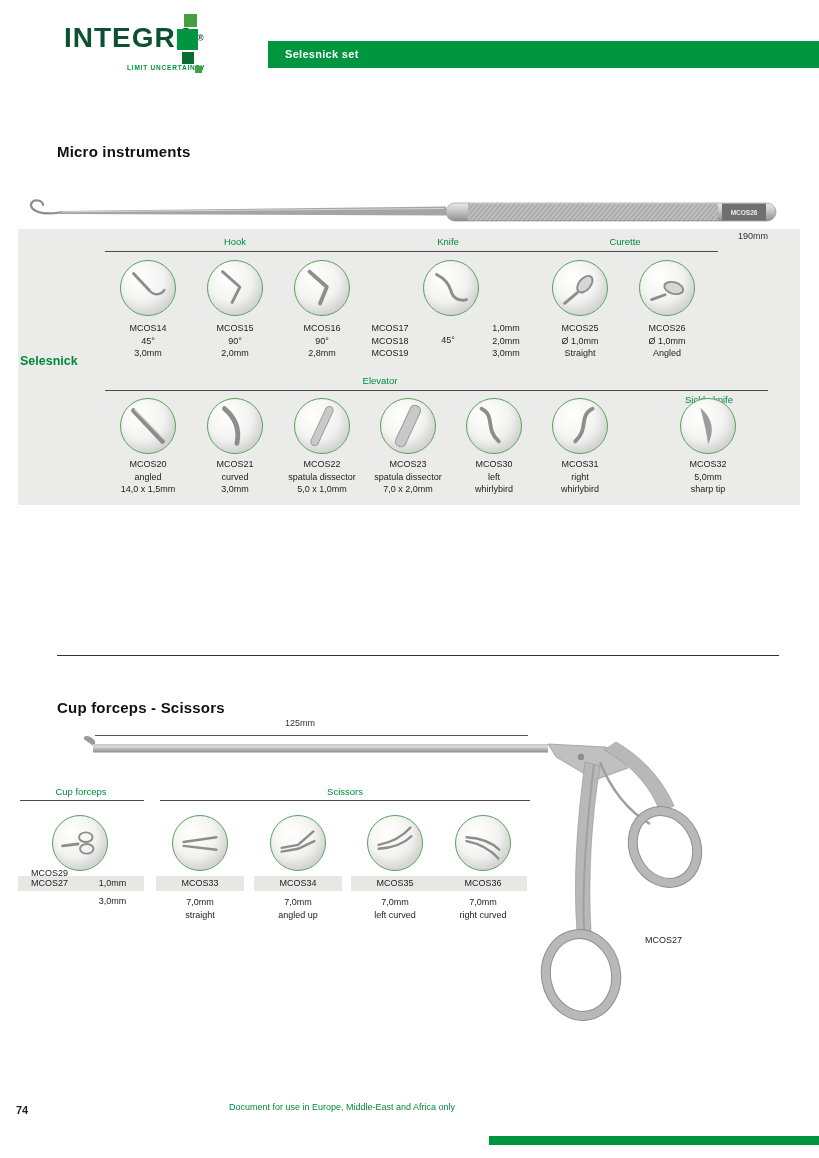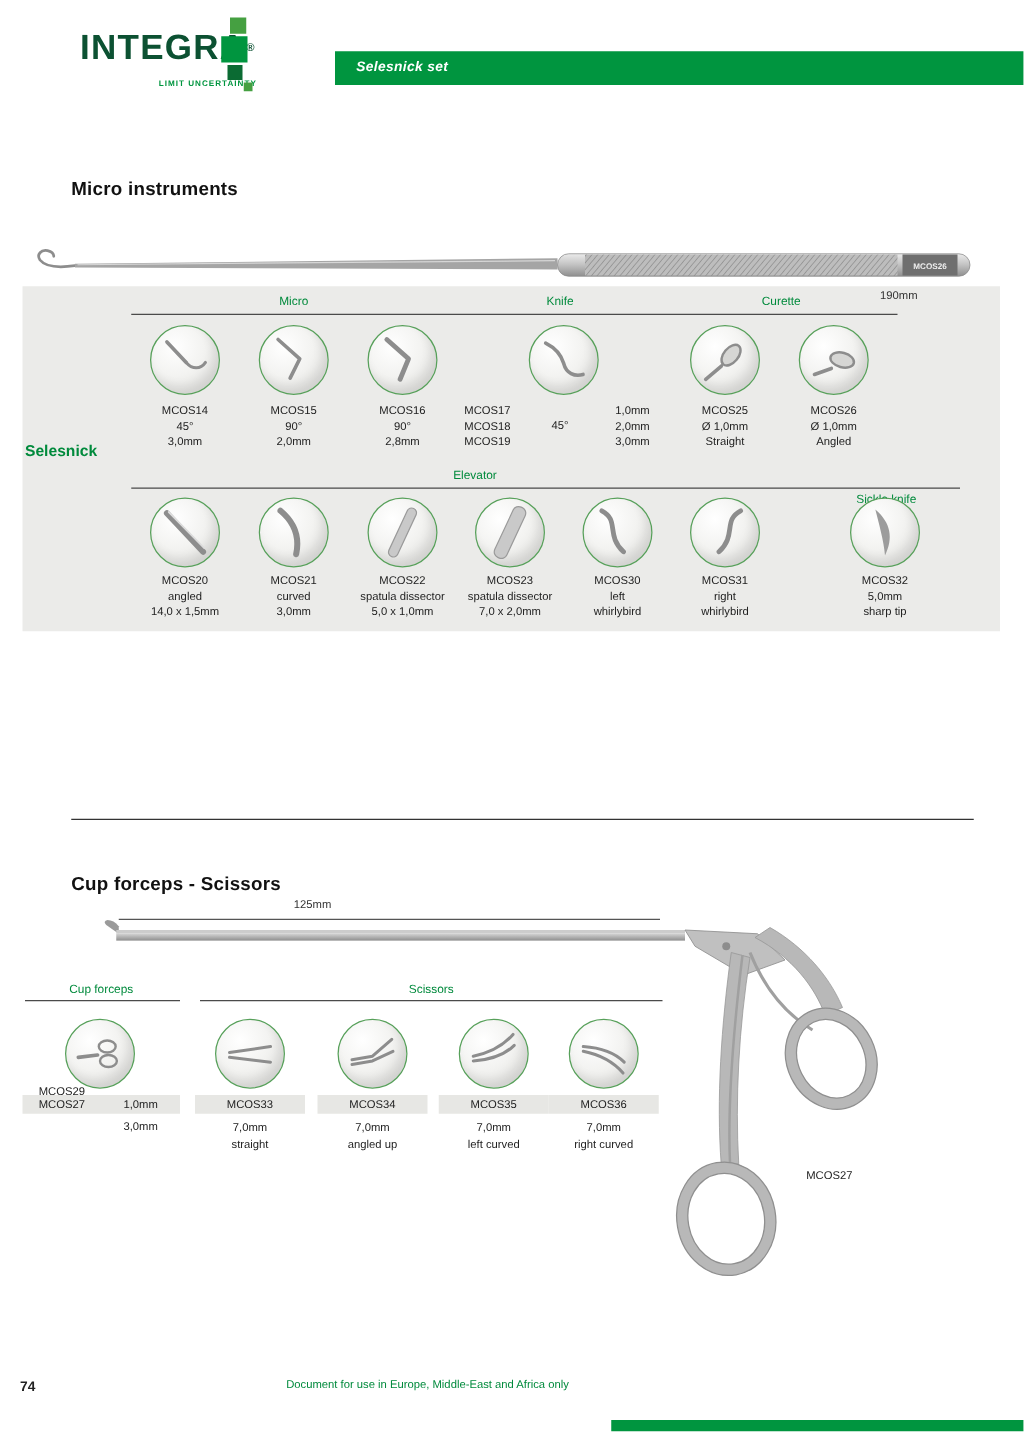--- a/index.html
+++ b/index.html
@@ -6,29 +6,29 @@
   html,body { background:#ffffff; }
   .page { position:relative; width:819px; height:1158px; background:#fff;
           font-family:"Liberation Sans", sans-serif; color:#222; overflow:hidden; }
   .abs { position:absolute; }
 
   
   .brand { font-size:28px; font-weight:bold; color:#0C5132; letter-spacing:1px; }
   .reg { font-size:9px; color:#0C5132; vertical-align:super; font-weight:bold; }
   .tagline { font-size:6.5px; font-weight:bold; color:#00953F; letter-spacing:.8px; }
   .block { position:absolute; }
-  .green-bar { background:#00953F;font-style:italic; }
+  .green-bar { background:#00953F; }
   .bar-title { padding:7px 0 0 17px; font-size:11px; font-weight:bold; color:#ffffff; letter-spacing:.3px; }
 
   .sec-title { font-size:15px; font-weight:bold; color:#111; letter-spacing:.2px; }
 
   .panel { background:#EBEBE9; }
   .grp { color:#008A3C; font-size:9.5px; text-align:center; }
   .hline { border-top:1px solid #4a4a4a; height:0; }
-  .dim { font-size:9px; color:#333; text-align:left; }
+  .dim { font-size:9px; color:#333; text-align:right; }
 
   .circ { position:absolute; width:56px; height:56px; border-radius:50%;
           border:1px solid #57A05A;
           background:radial-gradient(circle at 35% 30%, #ffffff 0%, #f3f3f1 45%, #d9d9d6 100%);
           box-shadow: inset -4px -6px 8px rgba(0,0,0,0.08); }
   .circ svg { display:block; width:54px; height:54px; }
   .ink { stroke:#8d8d8d; fill:none; stroke-linecap:round; stroke-linejoin:round; }
 
   .item-label { position:absolute; width:86px; text-align:center; font-size:9px;
                 line-height:12.5px; color:#222; }
@@ -78,21 +78,21 @@
     <rect x="446" y="18" width="330" height="18" rx="9" fill="url(#metalG)" stroke="#8a8a8a" stroke-width="0.6"></rect>
     <rect x="468" y="18.6" width="250" height="16.8" fill="url(#knurlP)"></rect>
     <rect x="722" y="18.6" width="44" height="16.8" fill="#6f6f6f"></rect>
     <text x="744" y="30" font-size="6.5" font-weight="bold" fill="#ededed" text-anchor="middle">MCOS26</text>
   </svg>
 
   <div class="abs panel" style="left:18px;top:229px;width:782px;height:276px;"></div>
 
   <div class="abs dim" style="left:704px;top:231px;width:64px;">190mm</div>
 
-  <div class="abs grp" style="left:105px;top:236px;width:260px;">Micro</div>
+  <div class="abs grp" style="left:105px;top:236px;width:260px;">Hook</div>
   <div class="abs grp" style="left:383px;top:236px;width:130px;">Knife</div>
   <div class="abs grp" style="left:540px;top:236px;width:170px;">Curette</div>
   <div class="abs hline" style="left:105px;top:251px;width:613px;"></div>
 
   <div class="circ" style="left:120px;top:260px;">
     <svg viewBox="0 0 56 56">
         <g class="ink">
           <path d="M13 13 L29 30" stroke-width="3"></path>
           <path d="M29 30 C34 36 41 36 45 30" stroke-width="2.5"></path>
         </g>

